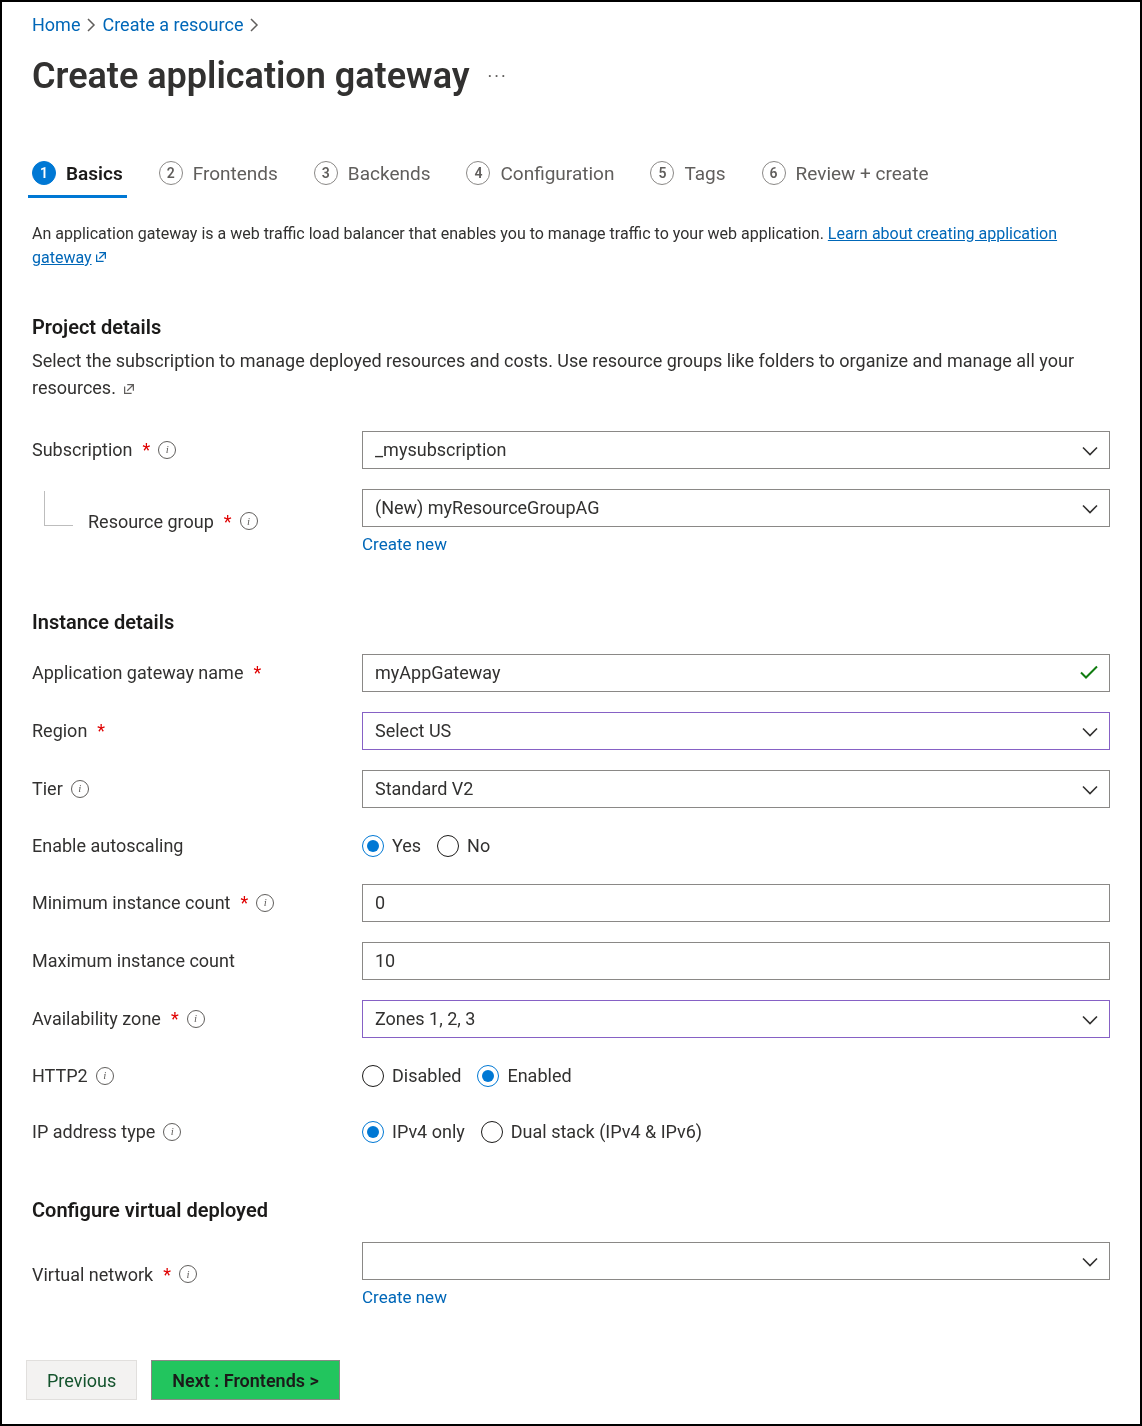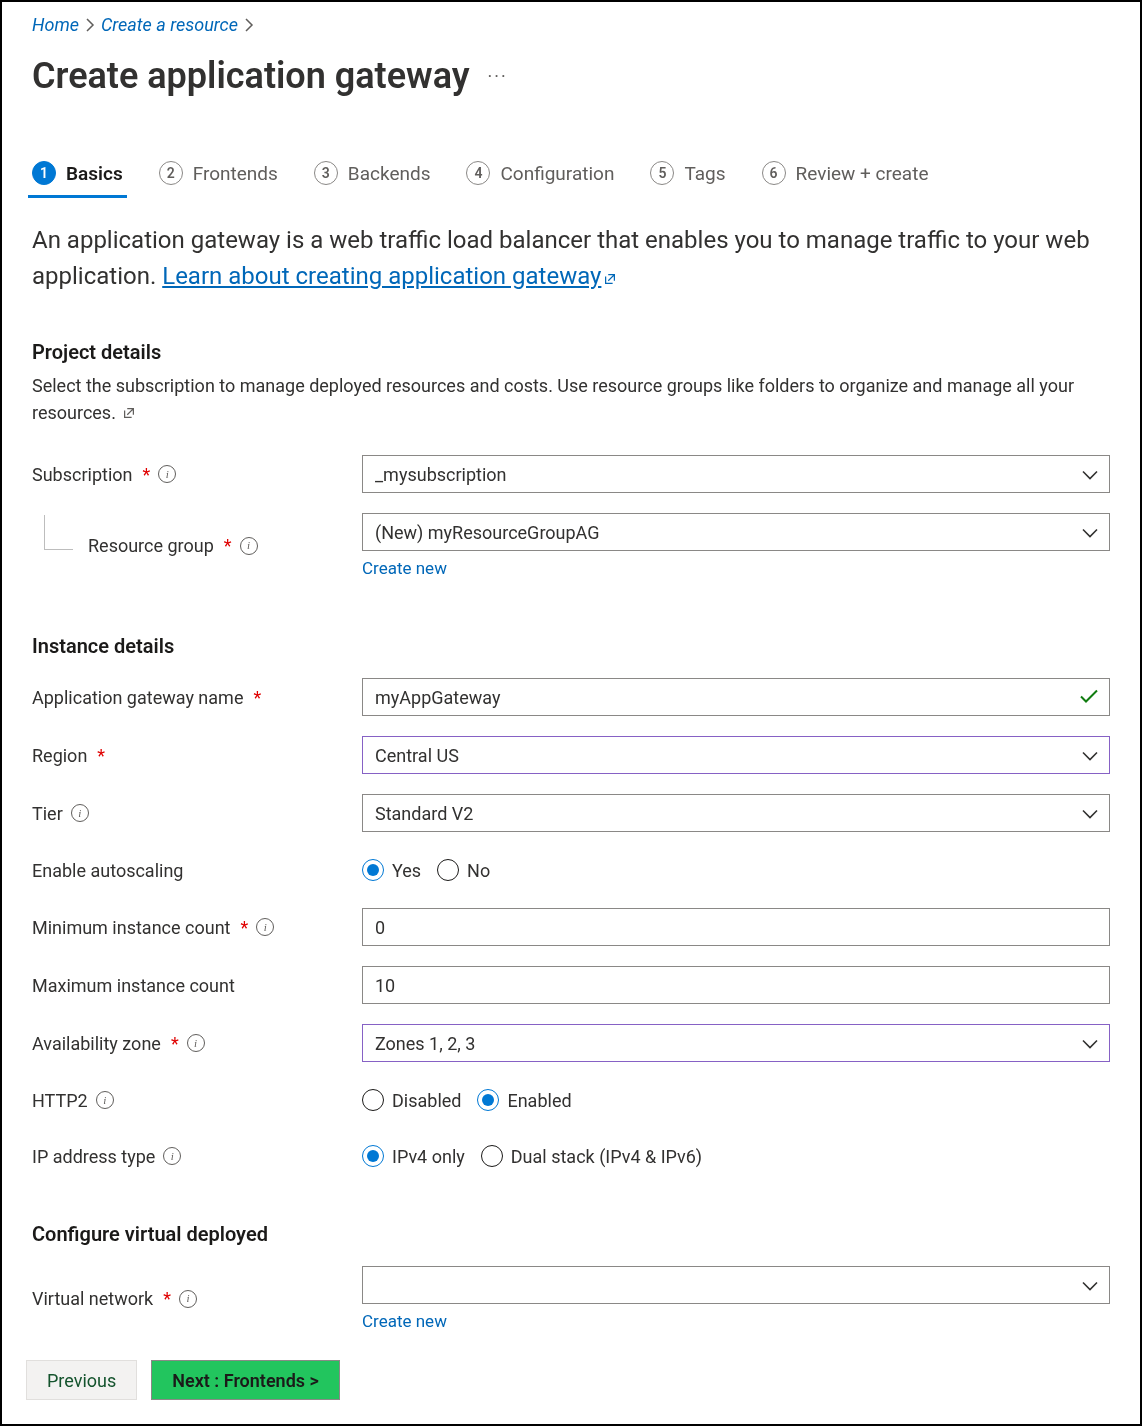--- a/index.html
+++ b/index.html
@@ -25,40 +25,40 @@
     box-sizing:border-box;
     width:1142px;
     height:1426px;
     border:2px solid #000;
     position:relative;
     overflow:hidden;
   }
   .pad{padding:12px 30px 0 30px;}
 
   
-  .crumbs{display:flex;align-items:center;gap:6px;font-size:18px;font-style:italic;}
+  .crumbs{display:flex;align-items:center;gap:6px;font-size:18px;}
   .crumbs a{color:var(--link);text-decoration:none;cursor:pointer;}
   .crumb-sep{color:var(--muted);}
   .crumb-sep svg{display:block;}
 
   
   .title-row{display:flex;align-items:center;gap:14px;margin-top:20px;}
   .title{font-size:36px;font-weight:600;color:var(--ink2);}
   .more-dots{color:var(--muted);font-size:18px;letter-spacing:2px;padding:4px;cursor:pointer;}
 
   
   .tabs{display:flex;gap:36px;margin-top:64px;border-bottom:1px solid transparent;}
   .tab{display:flex;align-items:center;gap:10px;padding:0 0 12px 0;font-size:19px;color:var(--muted);cursor:pointer;position:relative;}
   .tab.active{color:var(--ink);font-weight:600;}
   .tab.active::after{content:"";position:absolute;left:-4px;right:-4px;bottom:-1px;height:3px;background:var(--accent);}
   .step-badge{width:24px;height:24px;border:1.5px solid var(--line);border-radius:50%;display:inline-flex;align-items:center;justify-content:center;font-size:14px;color:var(--muted);font-weight:600;box-sizing:border-box;}
   .tab.active .step-badge{background:var(--accent);border-color:var(--accent);color:#fff;}
 
   
-  .intro{margin-top:24px;font-size:24px;color:var(--ink2);line-height:1.5;max-width:100%;}
+  .intro{margin-top:24px;font-size:16px;color:var(--ink2);line-height:1.5;max-width:100%;}
   .intro a{color:var(--link);text-decoration:underline;cursor:pointer;}
   .ext-icon{display:inline-block;margin-left:2px;vertical-align:middle;}
 
   
   h3.sec{margin:44px 0 8px 0;font-size:20px;font-weight:600;color:var(--ink);}
   h3.sec.tight{margin-top:56px;}
   .sec-desc{font-size:18px;color:var(--ink2);line-height:1.5;margin:6px 0 0 0;}
 
   
   .row{display:flex;align-items:center;margin-top:20px;min-height:36px;}
@@ -218,21 +218,21 @@
       </div>
     </div>
 
     <div class="row">
       <div class="label">
         <span>Region</span>
           <span class="req">*</span>
       </div>
       <div class="field ctl">
         <div class="select purple">
-            <span>Central US</span>
+            <span>Select US</span>
           </div>
         <span class="chev"><svg width="16" height="10" viewBox="0 0 16 10">
               <path d="M1 1l7 7 7-7" fill="none" stroke="currentColor" stroke-width="1.6"></path>
             </svg></span>
       </div>
     </div>
 
     <div class="row">
       <div class="label">
         <span>Tier</span>

